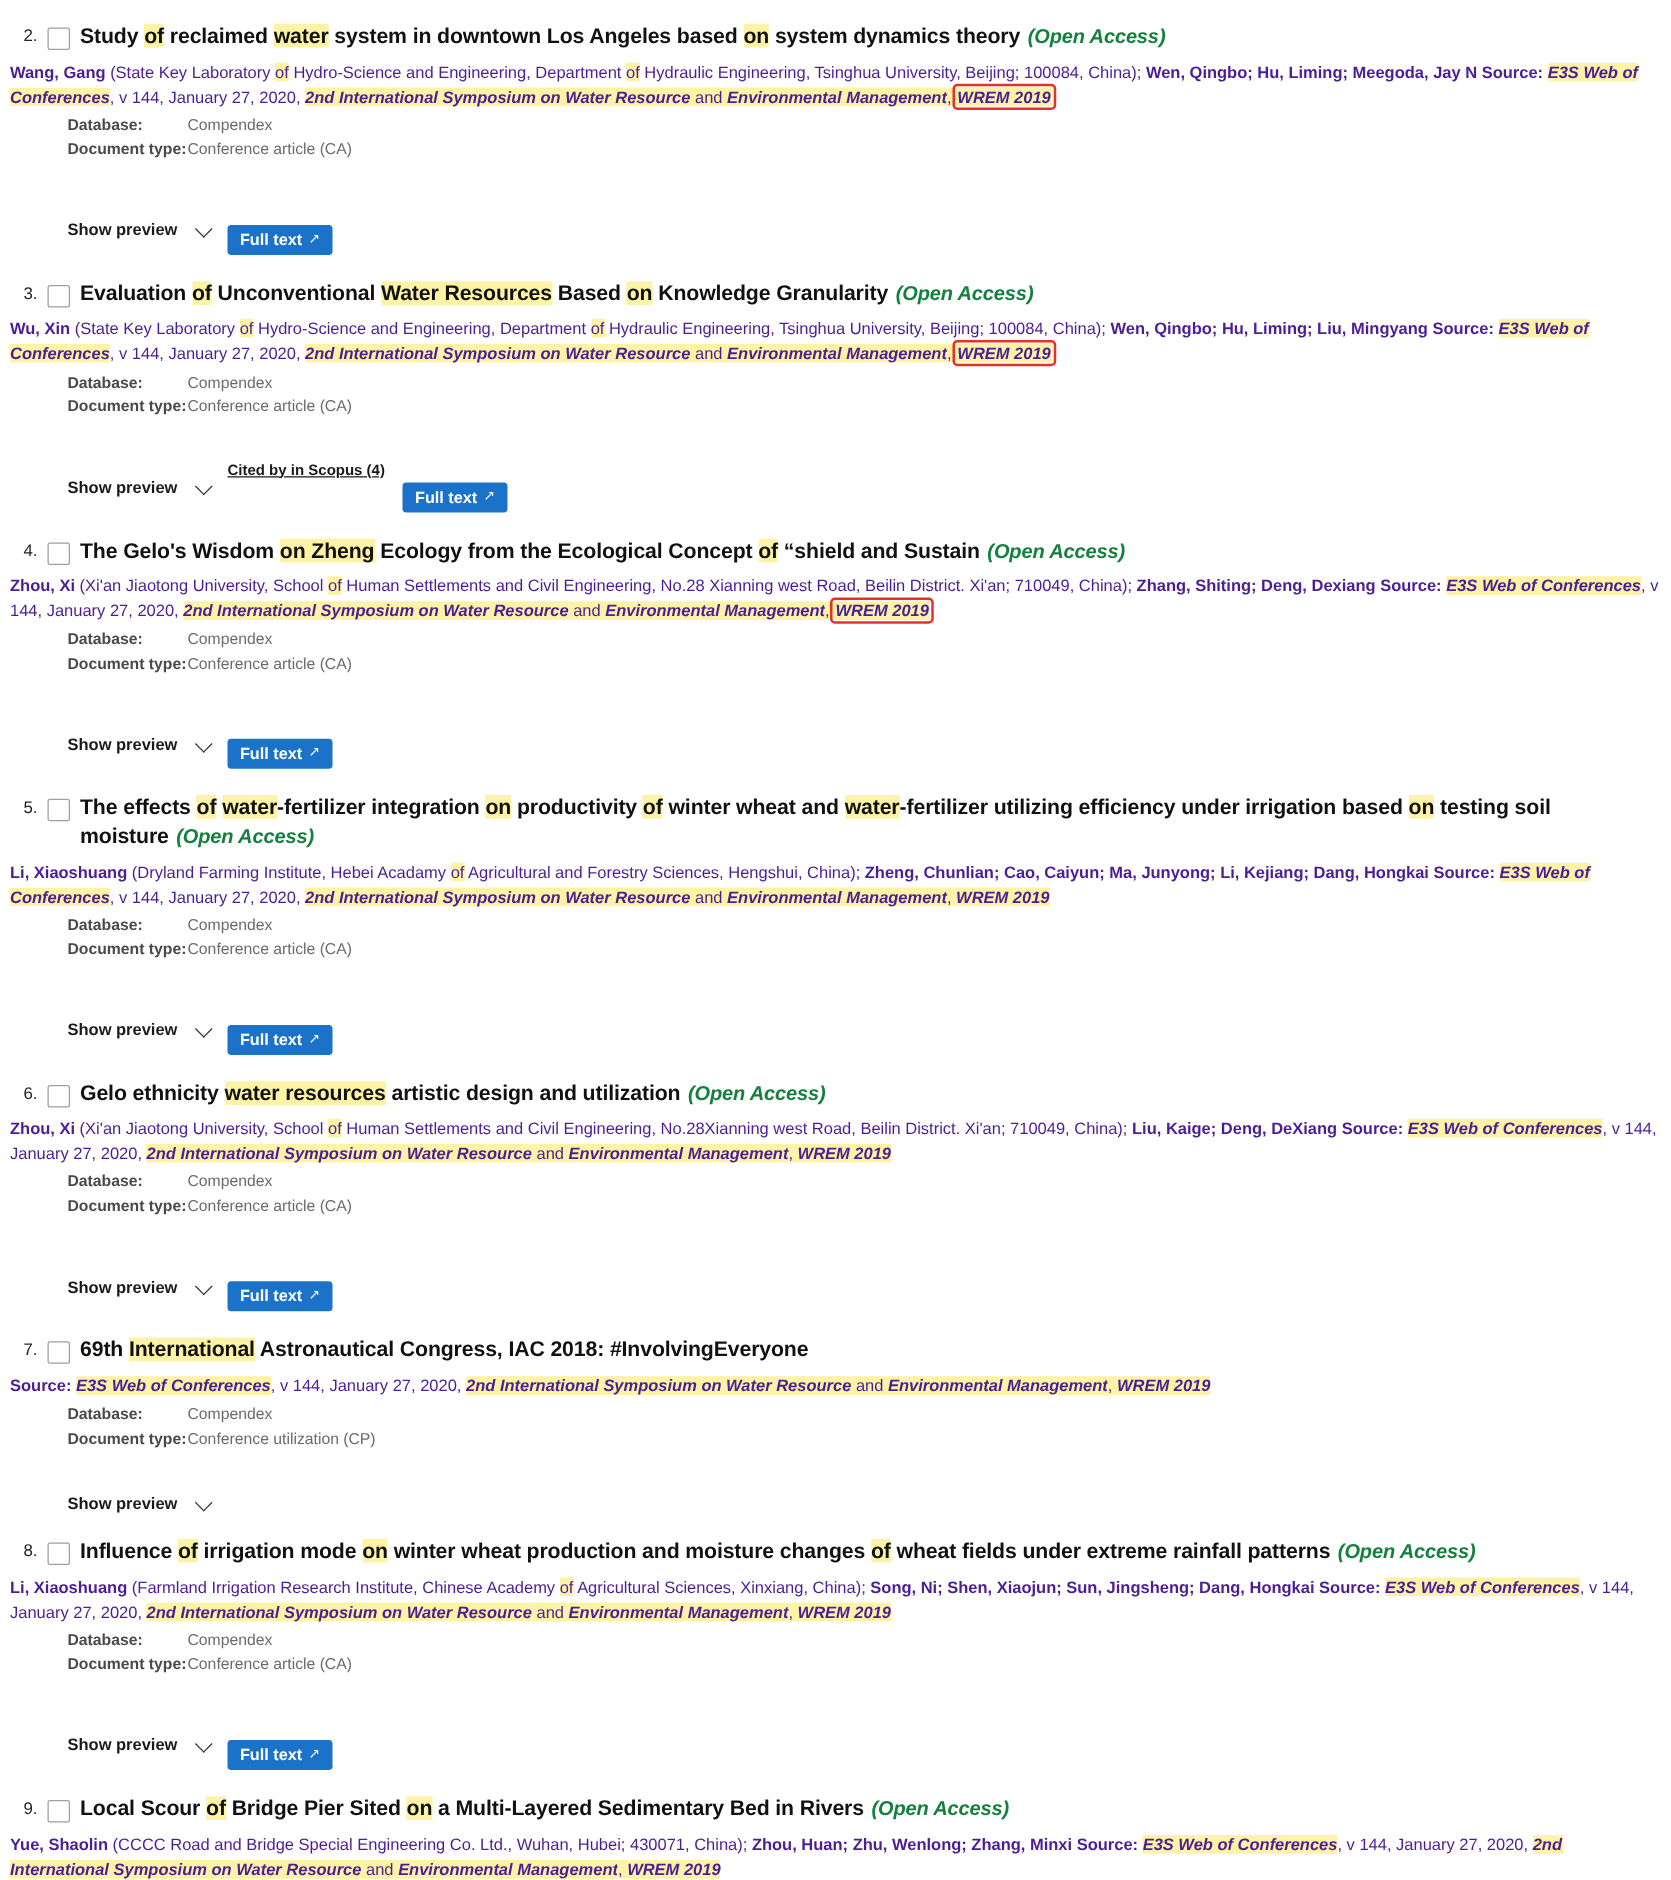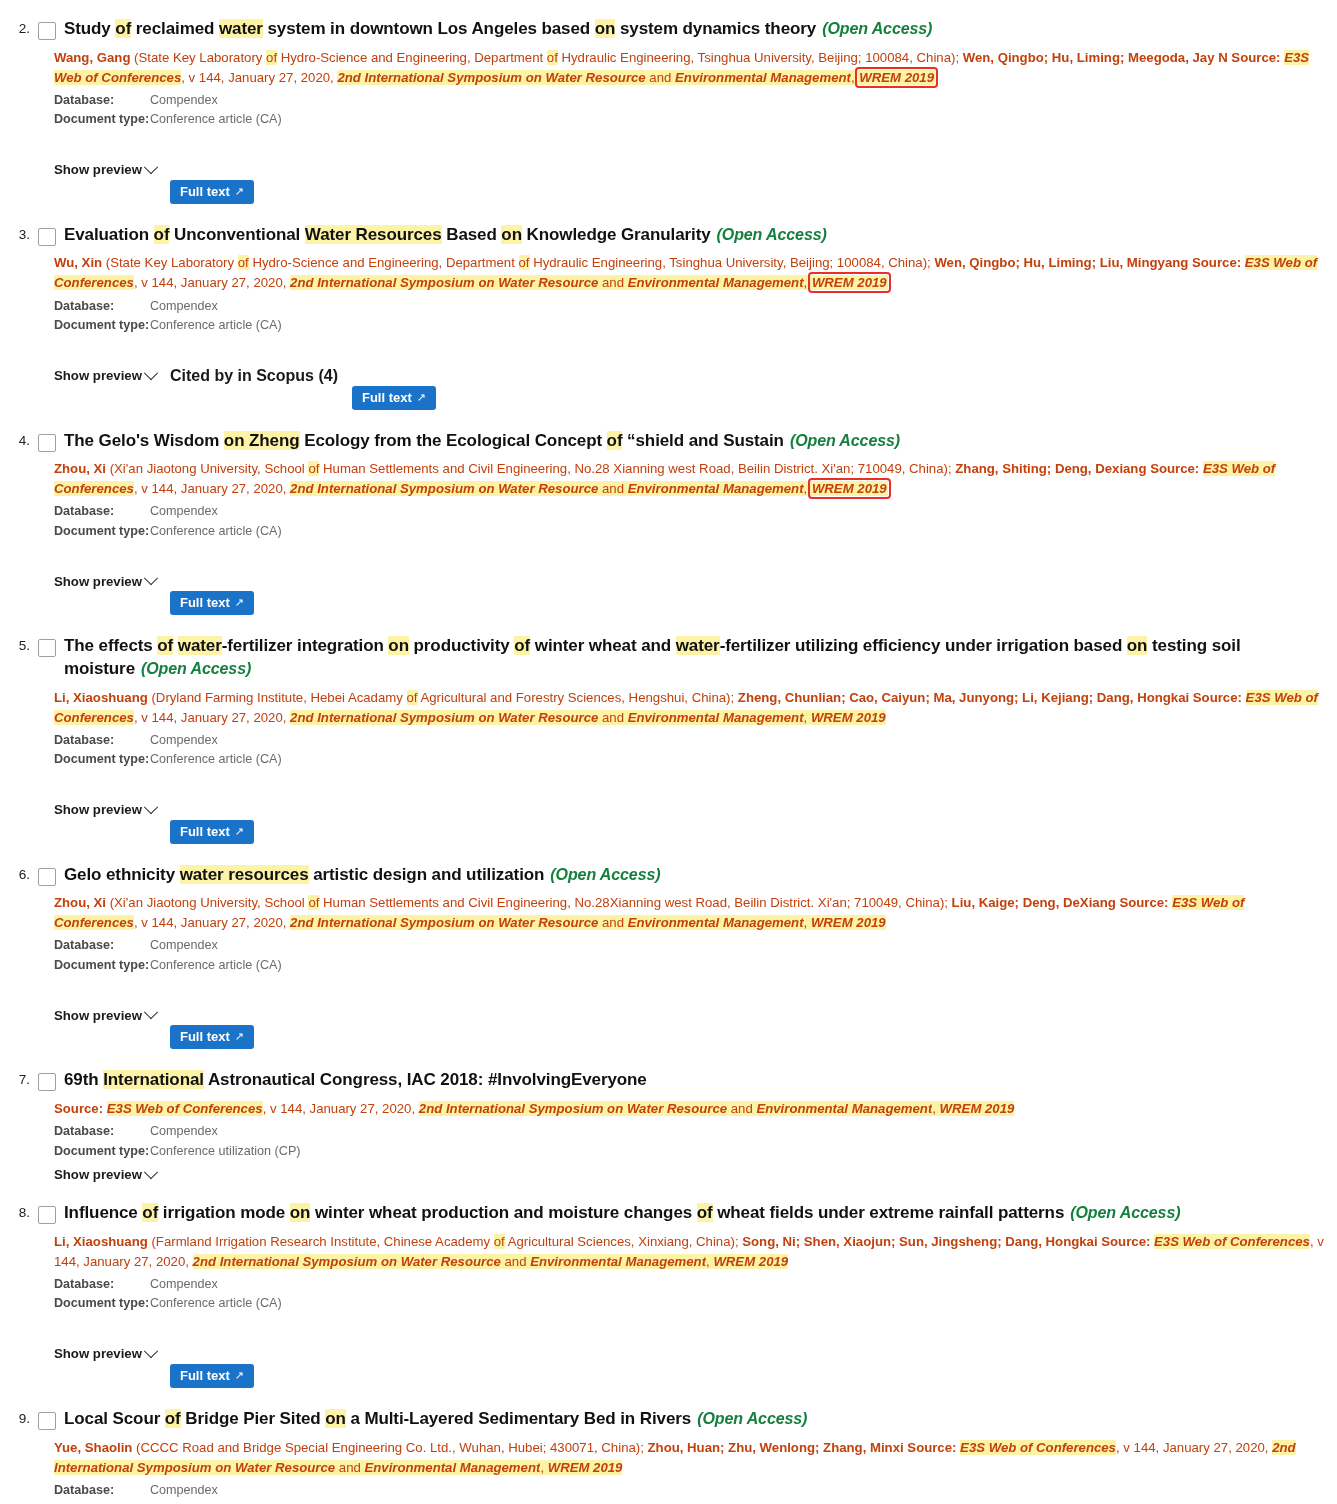--- a/index.html
+++ b/index.html
@@ -53,25 +53,24 @@
   }
   .oa {
     font-size: 16px;
     font-style: italic;
     font-weight: bold;
     color: #15803d;
     white-space: nowrap;
     padding-left: 6px;
   }
   .rbody {
-    margin-left: 46px;
     margin-top: 7px;
     font-size: 13.2px;
     line-height: 1.52;
-    color: #c2410c;
+    color: #4c1d95;
   }
   .meta {
     margin-left: 46px;
     margin-top: 3px;
     font-size: 12.6px;
     color: #6b6b6b;
     line-height: 1.55;
   }
   .meta .mlabel {
     color: #4a4a4a;
@@ -85,36 +84,38 @@
     display: flex;
     align-items: center;
     gap: 14px;
   }
   .show-preview {
     font-size: 13.2px;
     font-weight: bold;
     color: #1a1a1a;
     cursor: pointer;
     display: inline-flex;
-    align-items: center;
-    gap: 4px;
+    align-items: flex-end;
+    gap: 16px;
+    margin-top: 28px;
   }
   .chev {
     display: inline-block;
     width: 9px;
     height: 9px;
     border-right: 1.6px solid #333;
     border-bottom: 1.6px solid #333;
     transform: rotate(45deg) translate(-2px,-2px);
   }
   .cited {
-    font-size: 16px;
+    font-size: 12px;
     font-weight: bold;
     color: #1a1a1a;
     cursor: pointer;
+    text-decoration: underline;
   }
   .fulltext {
     display: inline-flex;
     align-items: center;
     gap: 5px;
     background: #1a73c8;
     color: #fff;
     font-size: 13px;
     font-weight: bold;
     padding: 5px 10px 6px 10px;

